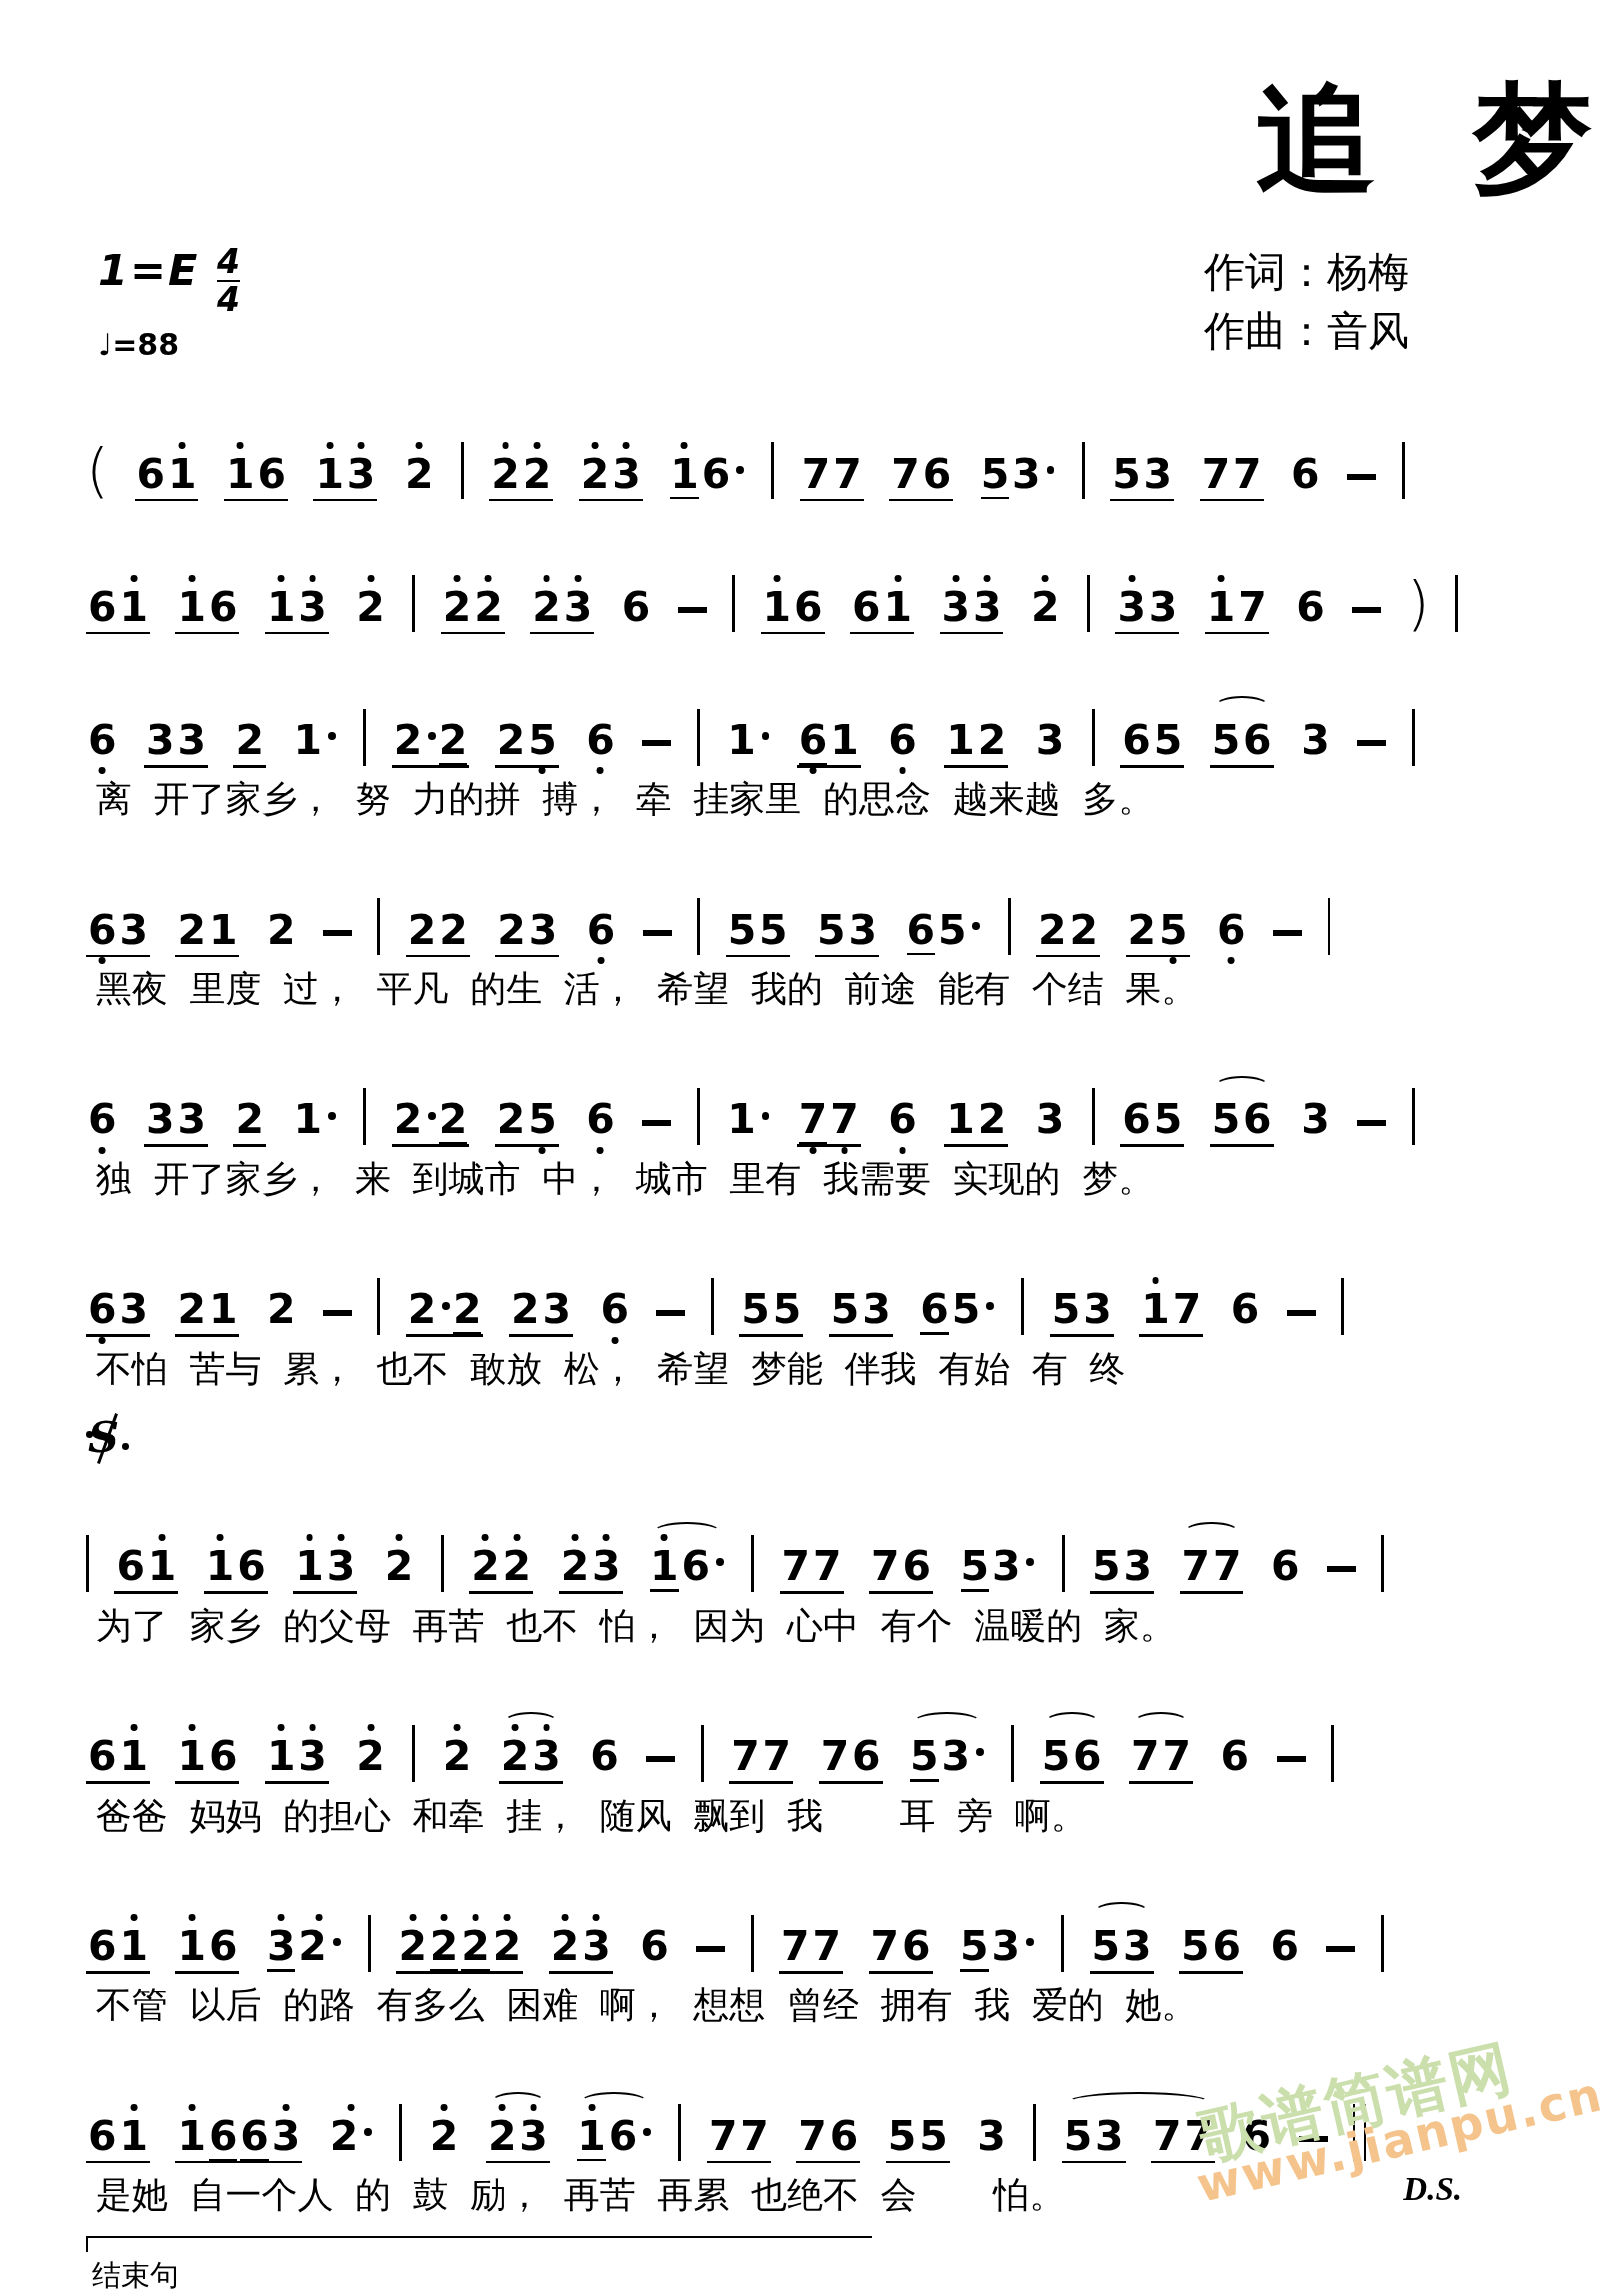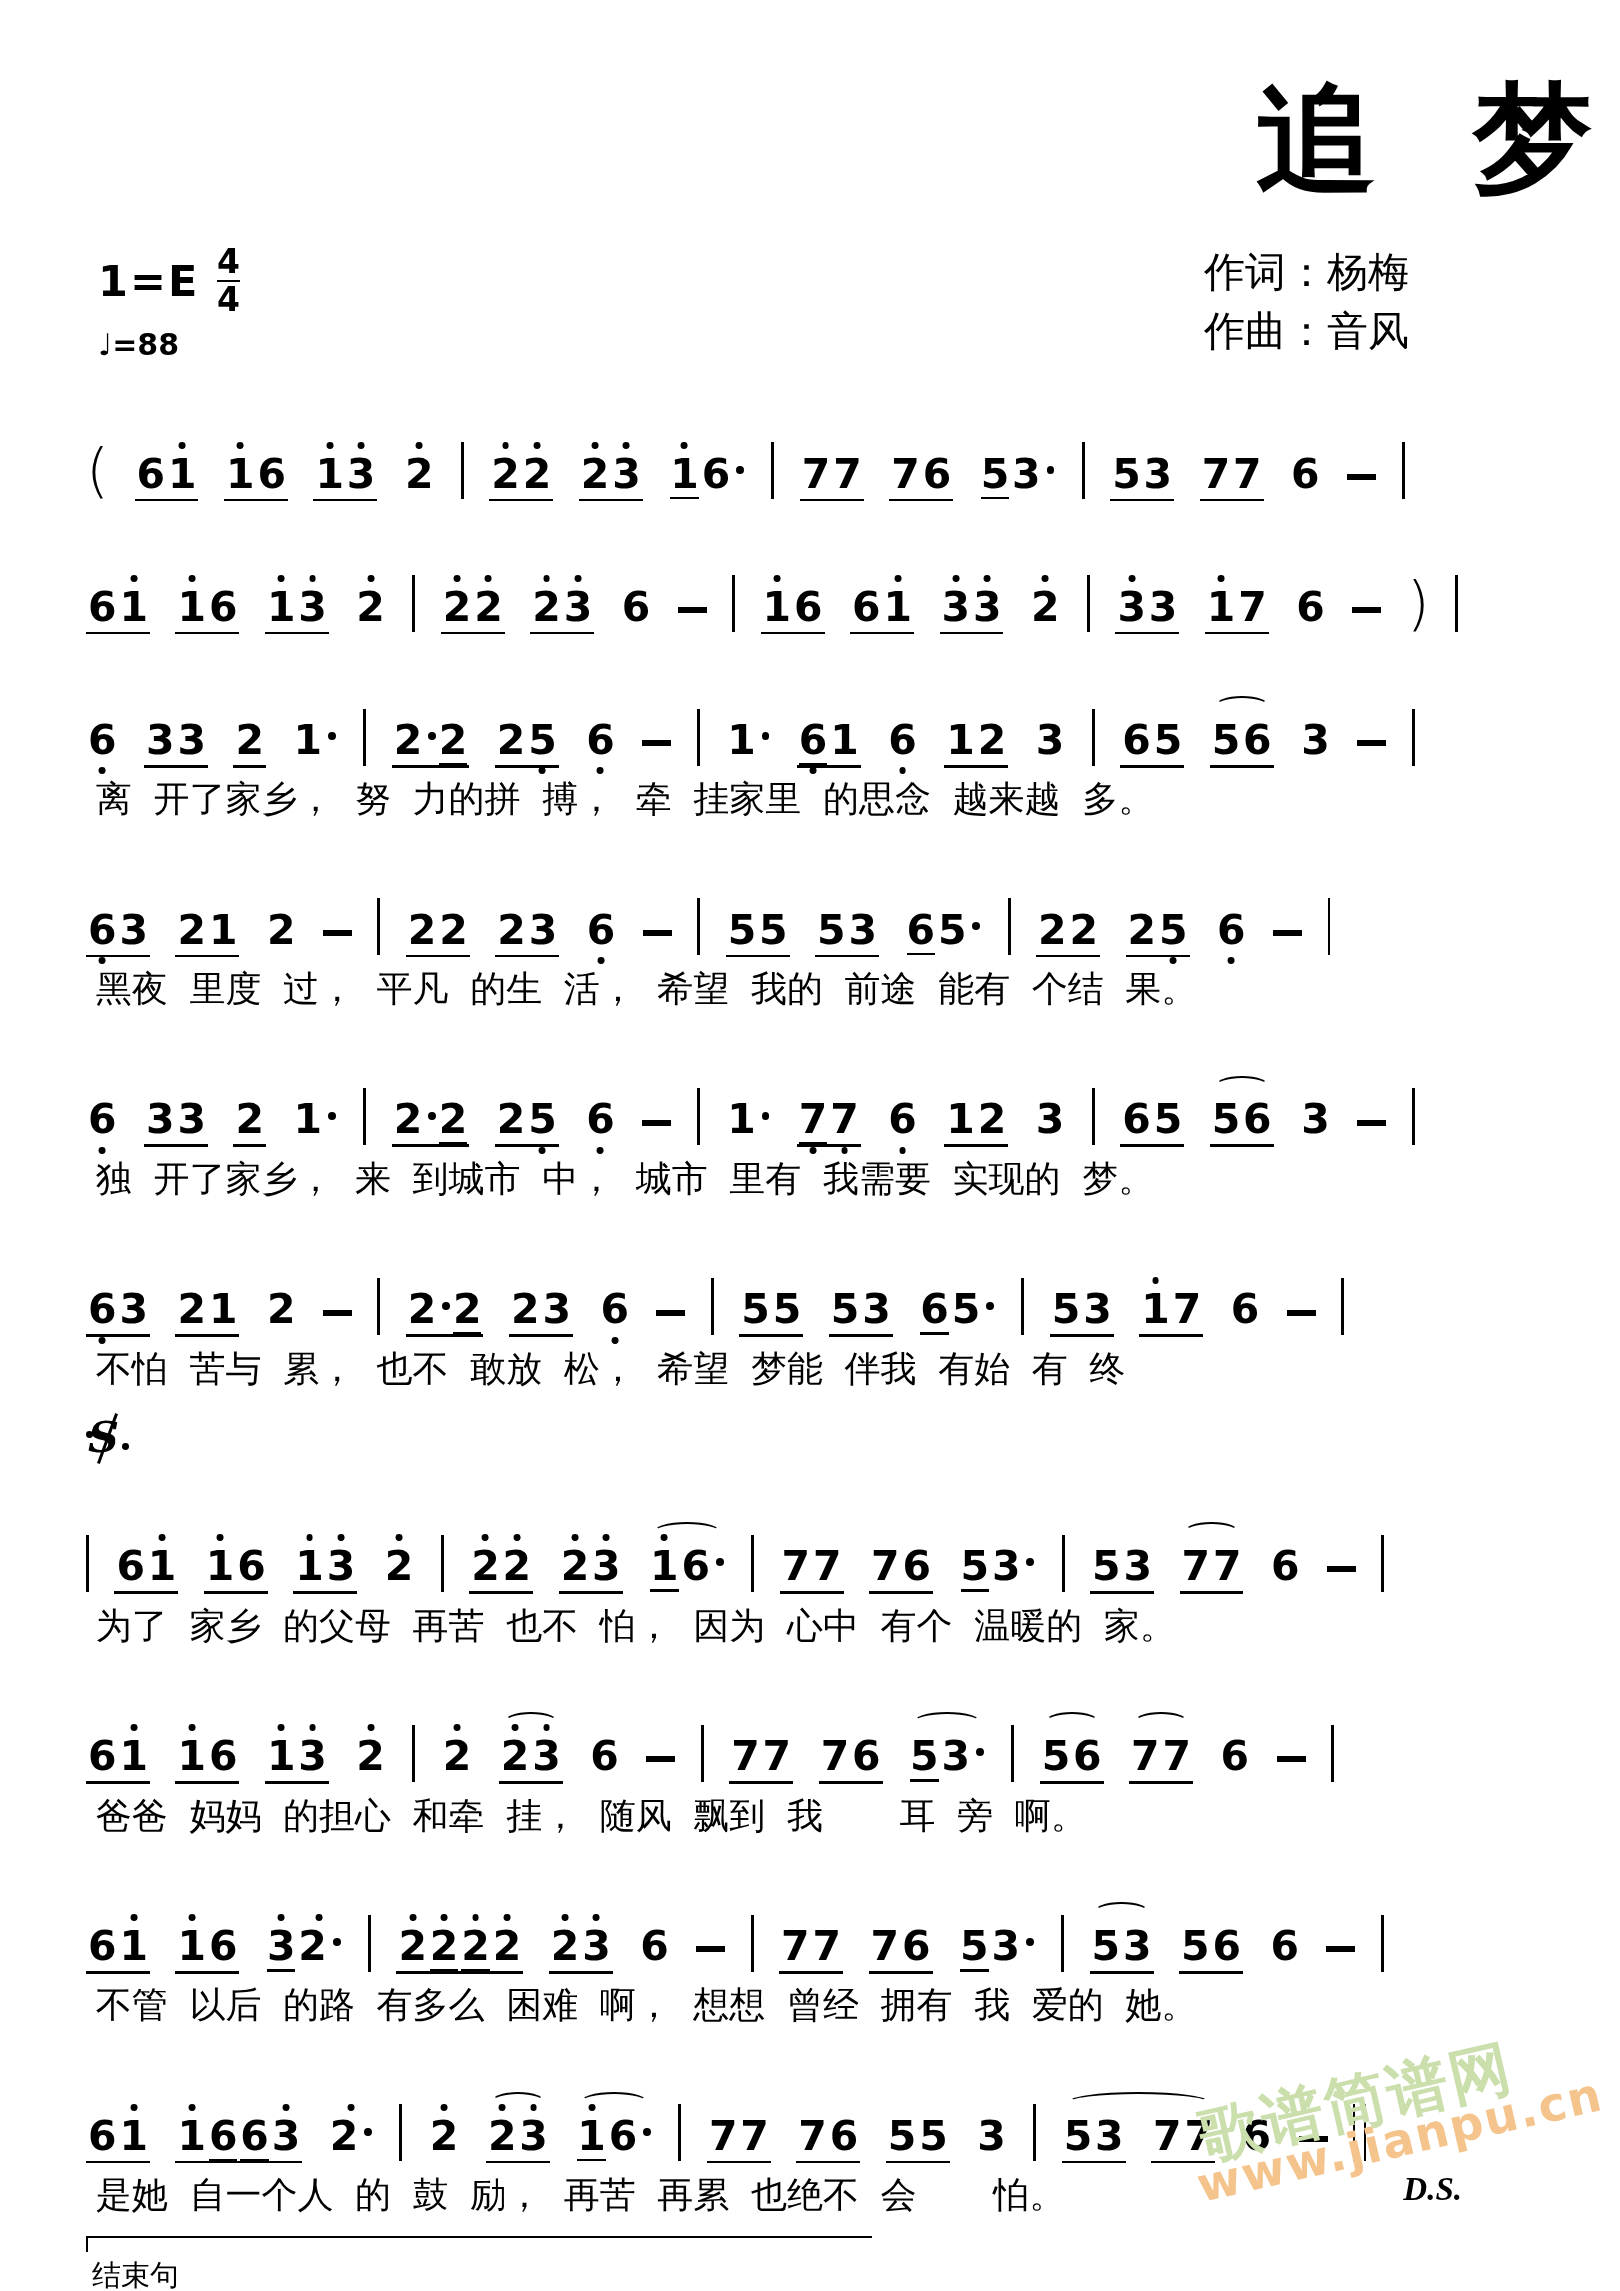--- a/index.html
+++ b/index.html
@@ -6,21 +6,21 @@
   body{
     width:1620px;height:2292px;background:#fff;position:relative;overflow:hidden;
     font-family:"DejaVu Sans",sans-serif;color:#000;
   }
   
   .title{
     position:absolute;top:79px;left:0;width:100%;text-align:right;
     font-size:120px;font-weight:900;letter-spacing:27.4px;line-height:1;
   }
   .keyblock{position:absolute;top:245px;left:98px;}
-  .keyline{display:flex;align-items:center;font-size:43px;font-weight:bold;}
+  .keyline{display:flex;font-size:43px;font-weight:bold;font-style:italic;}
   .keysig{letter-spacing:2px;}
   .frac{display:inline-flex;flex-direction:column;align-items:center;margin-left:17.6px;
         font-size:33px;font-weight:bold;line-height:1.05;}
   .frac .fl{border-top:2.9px solid #000;padding-top:1px;}
   .tempo{font-size:30px;font-weight:bold;margin-top:9.8px;}
   .credits{position:absolute;top:243px;right:211px;font-size:41px;line-height:1.45;text-align:right;}
   
   #score{position:absolute;top:384px;left:86px;right:55px;}
   .system{position:relative;}
   .system + .system{margin-top:15.7px;}

